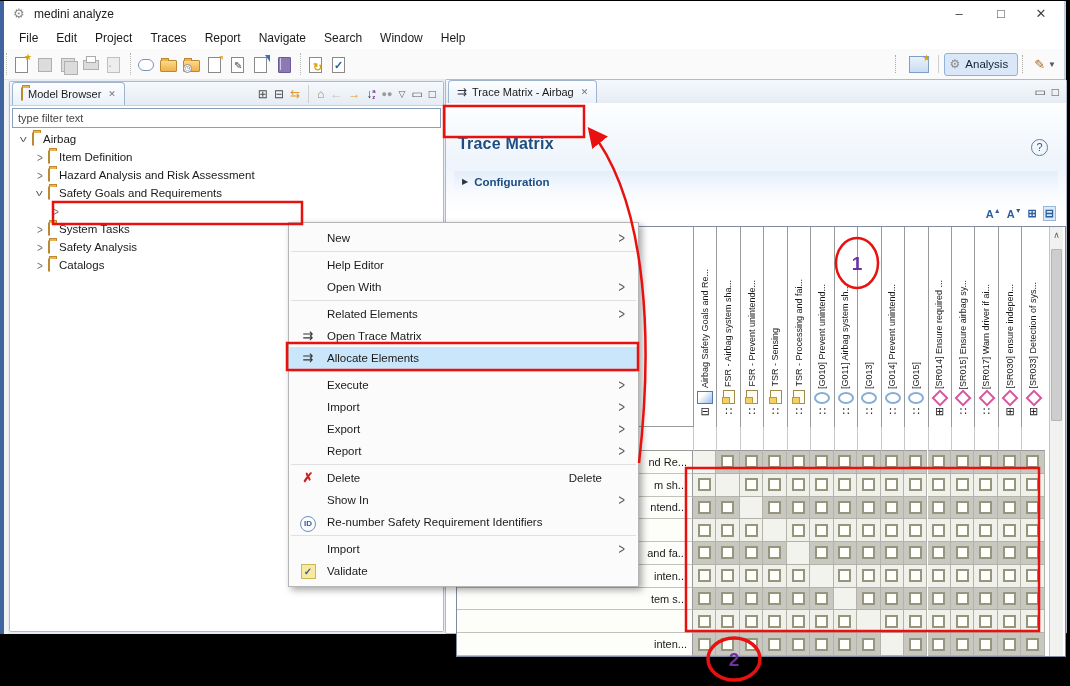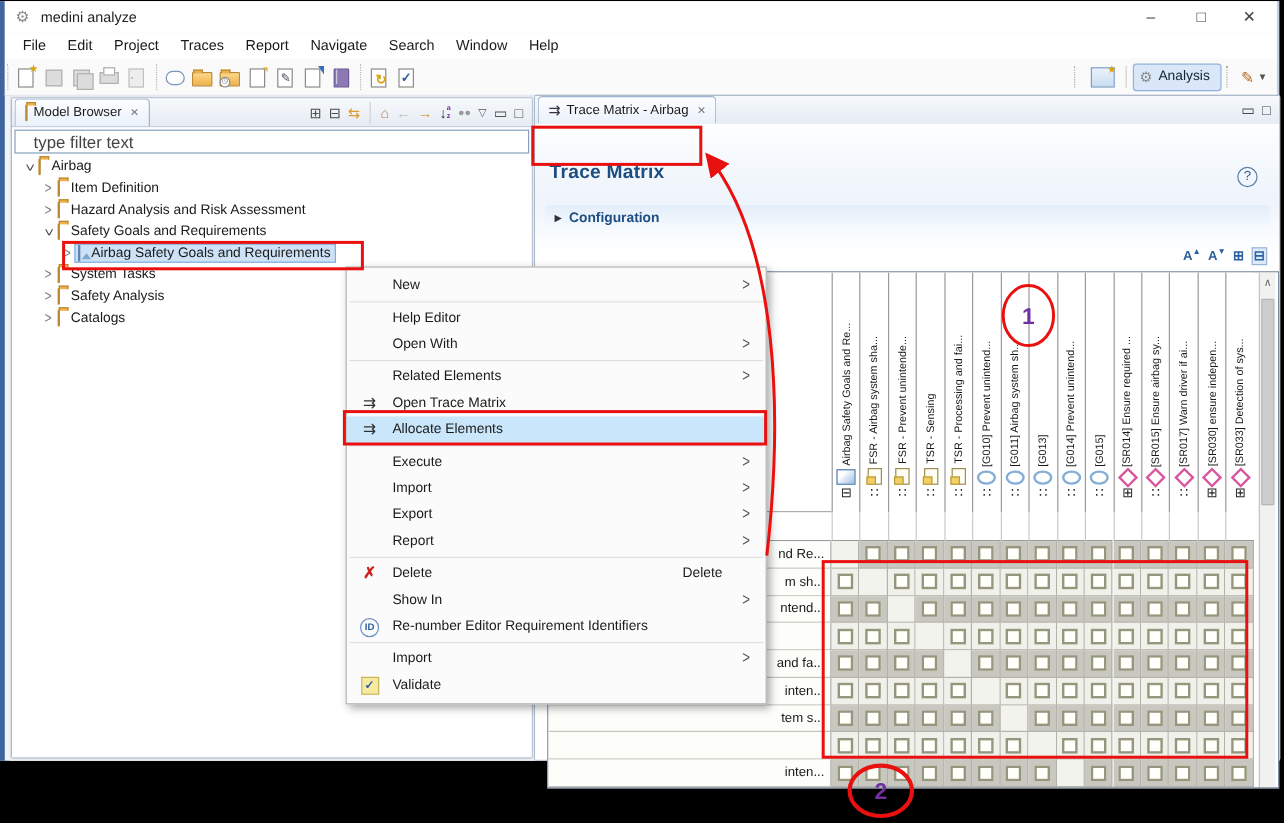--- a/index.html
+++ b/index.html
@@ -49,21 +49,21 @@
   .tabbar{position:absolute;left:0;right:0;top:0;height:23px;background:linear-gradient(#f6f9fc,#e6ecf4);border-bottom:1px solid #c6cfdc;display:flex;align-items:flex-end;}
   .tab{display:flex;align-items:center;height:22px;padding:0 8px;background:linear-gradient(#fdfeff,#e9f1fb);border:1px solid #9fb4cf;border-bottom:none;border-radius:4px 4px 0 0;margin-left:2px;font-size:11px;color:#1a1a1a;}
   .tab .ticon{margin-right:5px;}
   .tab .x{margin-left:7px;color:#777;font-size:9px;}
   .view-tools{position:absolute;right:4px;top:3px;display:flex;align-items:center;height:18px;}
   .vt{font-size:12px;color:#4a4a4a;margin:0 3px;line-height:18px;}
   .vt.small{font-size:9px;}
   .sorticon{display:inline-flex;align-items:center;margin:0 3px;}
   .sorticon .letters{display:inline-flex;flex-direction:column;font-size:6px;line-height:6px;color:#6a2a8a;font-weight:bold;}
   
-  .filterbox{position:absolute;left:2px;top:26px;right:2px;height:18px;border:1px solid #86a0bd;background:#fff;font-size:14px;color:#444;padding:0 15px;font-family:"Liberation Sans",sans-serif;}
+  .filterbox{position:absolute;left:2px;top:26px;right:2px;height:18px;border:1px solid #86a0bd;background:#fff;font-size:11px;color:#444;padding:0 5px;font-family:"Liberation Sans",sans-serif;}
   .tree{position:absolute;left:0;top:48px;right:0;bottom:0;background:#fff;overflow:hidden;}
   .tree-row{height:18px;display:flex;align-items:center;font-size:11.5px;color:#1a1a1a;white-space:nowrap;}
   .tw{display:inline-block;width:12px;text-align:center;color:#777;font-size:10px;transform:scaleY(1.3);}
   .tw.exp{transform:rotate(90deg) scaleY(1.3);color:#444;}
   .ticon-sp{display:inline-block;margin:0 5px 0 2px;position:relative;}
   .ic-folder{width:15px;height:11px;background:linear-gradient(#fdd98a,#eeb14b);border:1px solid #b98a33;border-radius:1px;position:relative;}
   .ic-folder:before{content:"";position:absolute;top:-3px;left:0;width:6px;height:2px;background:#eeb14b;border:1px solid #b98a33;border-bottom:none;}
   .ic-diagram{width:15px;height:11px;background:#fff;border:1px solid #5b84b8;position:relative;}
   .ic-diagram:before{content:"";position:absolute;left:2px;bottom:1px;border-left:4px solid transparent;border-right:4px solid transparent;border-bottom:5px solid #7fa7d0;}
   .tree-label{padding:1px 4px;}
@@ -278,24 +278,20 @@
             </div>
             <div class="tree-row" style="padding-left: 24px;">
               <span class="tw exp">&gt;</span>
               <span class="selwrap">
                 <span class="ticon-sp"><span class="ic-folder"></span></span>
                 <span class="tree-label">Safety Goals and Requirements</span>
               </span>
             </div>
             <div class="tree-row sel" style="padding-left: 40px;">
               <span class="tw">&gt;</span>
-              <span class="selwrap">
-                <span class="ticon-sp"><span class="ic-diagram"></span></span>
-                <span class="tree-label">Airbag Safety Goals and Requirements</span>
-              </span>
             </div>
             <div class="tree-row" style="padding-left: 24px;">
               <span class="tw">&gt;</span>
               <span class="selwrap">
                 <span class="ticon-sp"><span class="ic-folder"></span></span>
                 <span class="tree-label">System Tasks</span>
               </span>
             </div>
             <div class="tree-row" style="padding-left: 24px;">
               <span class="tw">&gt;</span>
@@ -867,21 +863,21 @@
       <div class="ctx-item"><span class="ico"><span class="trace">⇉</span></span><span>Open Trace Matrix</span></div>
       <div class="ctx-item hl"><span class="ico"><span class="trace">⇉</span></span><span>Allocate Elements</span></div>
       <div class="ctx-sep"></div>
       <div class="ctx-item"><span>Execute</span><span class="sub">&gt;</span></div>
       <div class="ctx-item"><span>Import</span><span class="sub">&gt;</span></div>
       <div class="ctx-item"><span>Export</span><span class="sub">&gt;</span></div>
       <div class="ctx-item"><span>Report</span><span class="sub">&gt;</span></div>
       <div class="ctx-sep"></div>
       <div class="ctx-item"><span class="ico"><span class="xred">✗</span></span><span>Delete</span><span class="shortcut">Delete</span></div>
       <div class="ctx-item"><span>Show In</span><span class="sub">&gt;</span></div>
-      <div class="ctx-item"><span class="ico"><span class="idc">ID</span></span><span>Re-number Editor Requirement Identifiers</span></div>
+      <div class="ctx-item"><span class="ico"><span class="idc">ID</span></span><span>Re-number Safety Requirement Identifiers</span></div>
       <div class="ctx-sep"></div>
       <div class="ctx-item"><span>Import</span><span class="sub">&gt;</span></div>
       <div class="ctx-item"><span class="ico"><span class="val">✓</span></span><span>Validate</span></div>
     </div>
 
   <svg id="overlay" viewBox="0 0 1070 686">
     <defs>
       <marker id="ah" markerWidth="10" markerHeight="10" refX="6.5" refY="4" orient="auto">
         <path d="M0,0 L8,4 L0,8 z" fill="#e8110f"></path>
       </marker>

